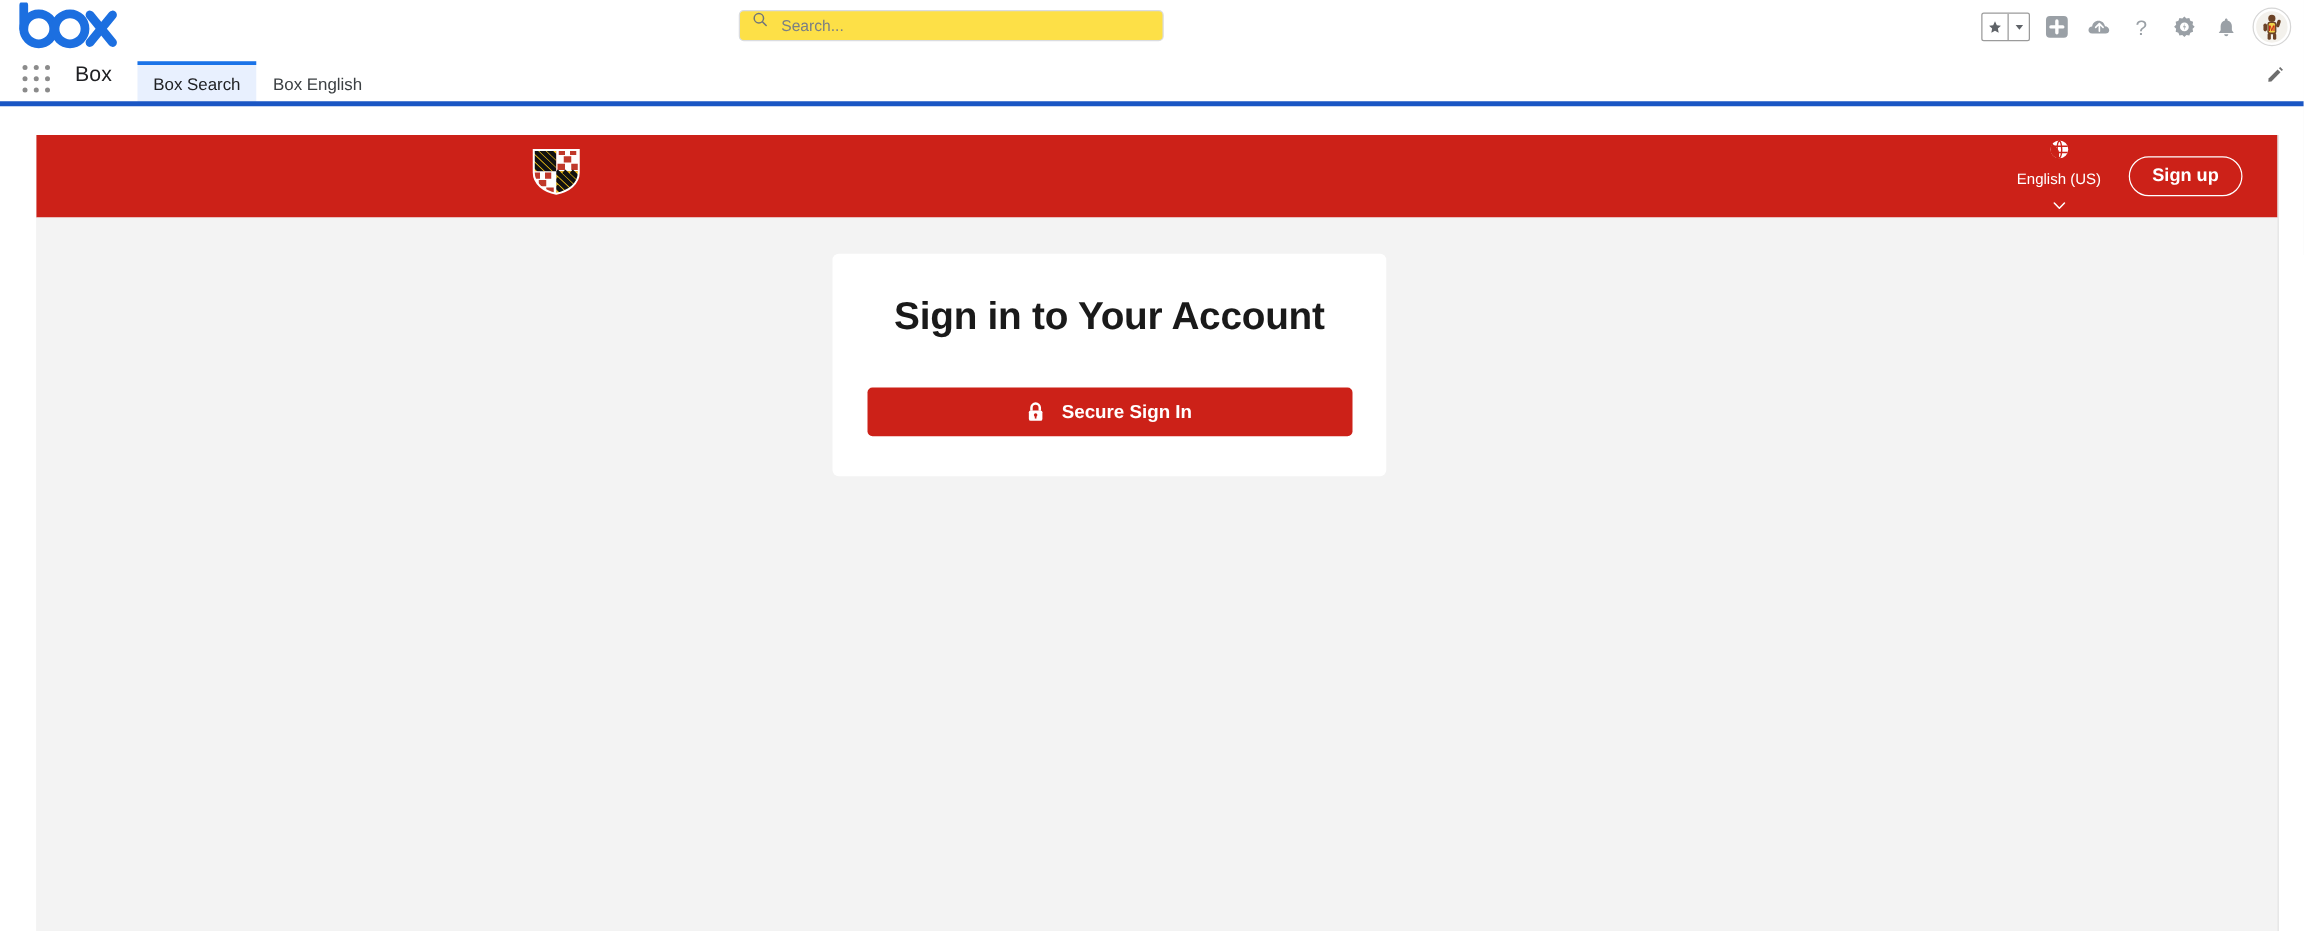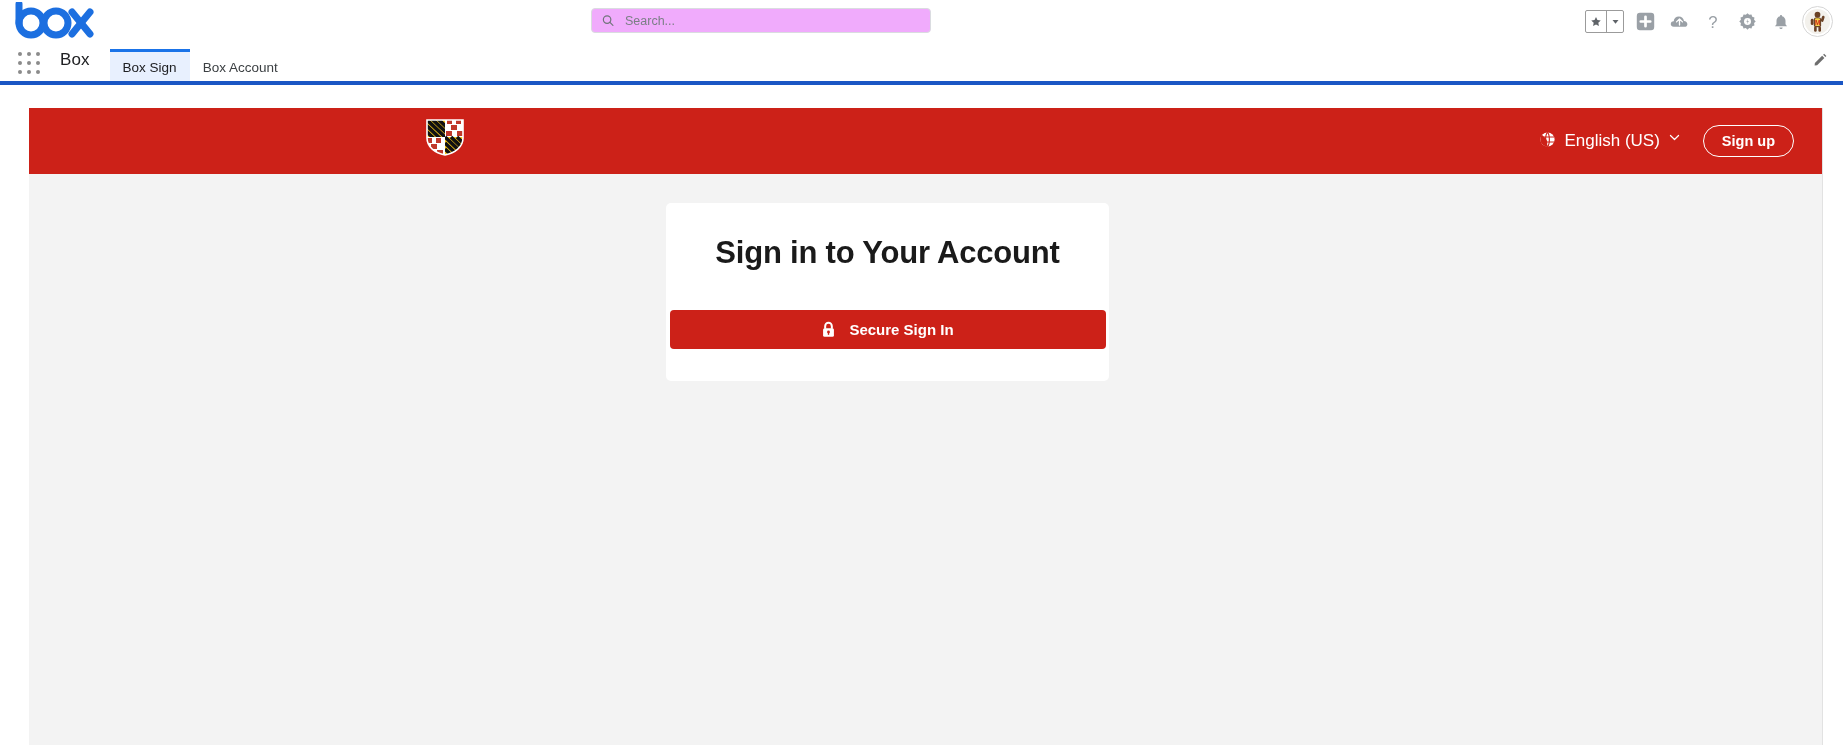--- a/index.html
+++ b/index.html
@@ -146,23 +146,22 @@
   }
 
   .searchbar {
     position: absolute;
     left: 591px;
     top: 8px;
     width: 340px;
     height: 25px;
     border: 1px solid #dadce0;
     border-radius: 4px;
-    background: #f0abfc;
-    display: flex;
-    align-items: center;
+    background: #fde047;
+    display: flex;
     padding: 0 10px;
     box-sizing: border-box;
     cursor: text;
   }
   .searchbar input {
     border: none;
     outline: none;
     font-size: 12.5px;
     color: #5f6368;
     margin-left: 9px;
@@ -247,25 +246,26 @@
     position: absolute;
     right: 28px;
     top: 0;
     height: 66px;
     display: flex;
     align-items: center;
     gap: 22px;
   }
   .lang-select {
     display: flex;
-    align-items: flex-start;
+    align-items: center;
     gap: 8px;
     color: #ffffff;
-    font-size: 17px;
-    cursor: pointer;
+    font-size: 12px;
+    cursor: pointer;
+    flex-direction: column;
   }
   .signup-btn {
     border: 1px solid #ffffff;
     border-radius: 16px;
     color: #ffffff;
     font-size: 14.5px;
     font-weight: bold;
     padding: 7px 18px;
     background: transparent;
     cursor: pointer;
@@ -298,21 +298,21 @@
     color: #1a1a1a;
     letter-spacing: -0.2px;
   }
 
   .signin-btn {
     display: flex;
     align-items: center;
     justify-content: center;
     gap: 13px;
     margin: 39px auto 0;
-    width: 436px;
+    width: 388px;
     height: 39px;
     background: #cc2118;
     border: none;
     border-radius: 4px;
     color: #ffffff;
     font-size: 15px;
     font-weight: bold;
     cursor: pointer;
     font-family: "Liberation Sans", sans-serif;
   }
@@ -419,24 +419,24 @@
         <i></i>
         <i></i>
         <i></i>
         <i></i>
         <i></i>
         <i></i>
     </div>
     <div class="app-name">Box</div>
     <div class="tabs">
       <div class="tab active">
-        <span>Box Sign</span>
+        <span>Box Search</span>
       </div>
       <div class="tab">
-        <span>Box Account</span>
+        <span>Box English</span>
       </div>
     </div>
   </div>
 
   <div class="pencil-btn">
     <svg width="15" height="15" viewBox="0 0 24 24">
       <path d="M3 17.4 L14.6 5.8 L18.2 9.4 L6.6 21 L2.6 21.4 Z" fill="#6e6e6e"></path>
       <path d="M16.2 4.2 L17.8 2.6 L21.4 6.2 L19.8 7.8 Z" fill="#6e6e6e"></path>
     </svg>
   </div>

